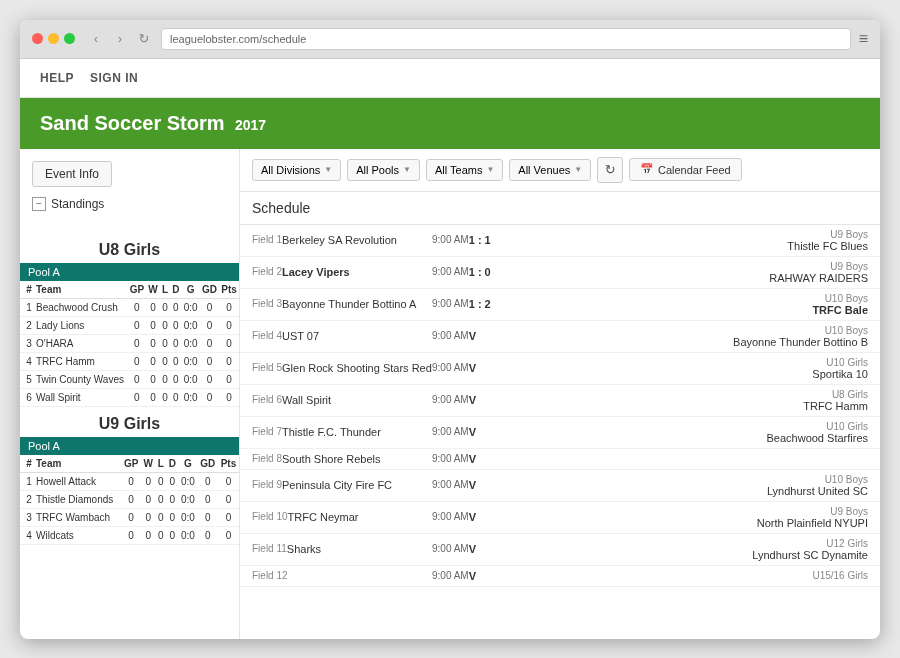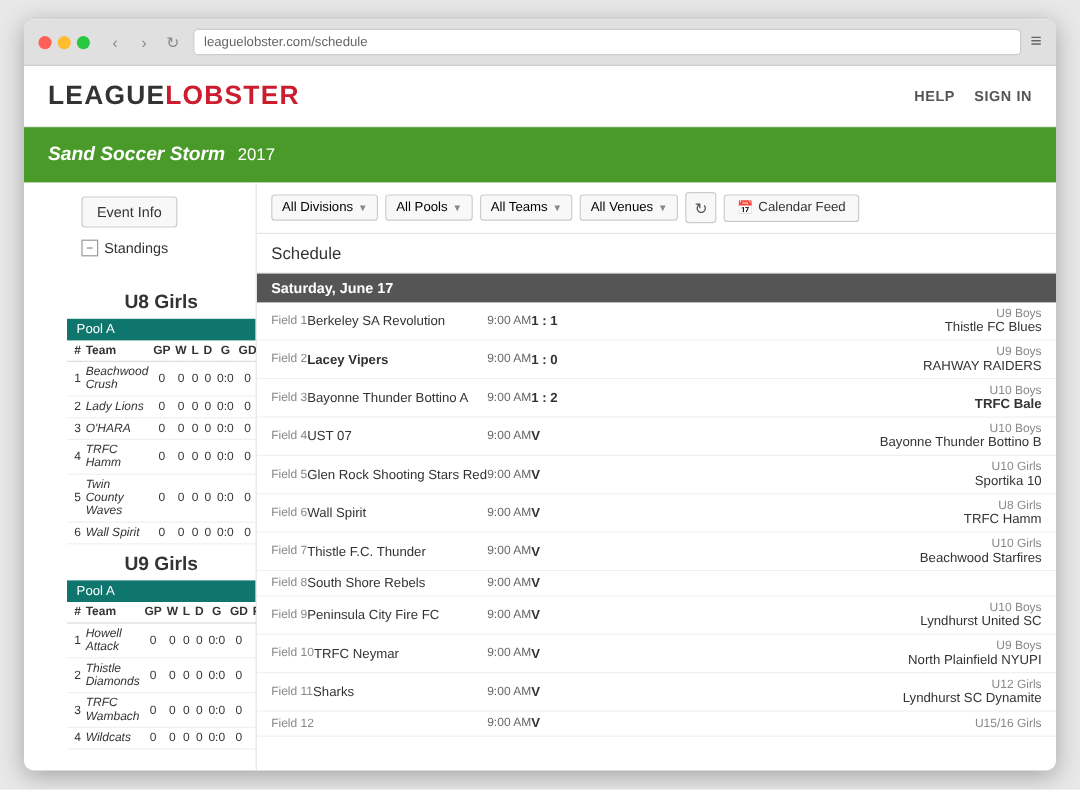--- a/index.html
+++ b/index.html
@@ -81,41 +81,39 @@
       text-decoration: none;
       font-weight: 600;
       letter-spacing: 0.5px;
     }
     .event-banner {
       background: #4a9a2a;
       padding: 14px 20px;
       color: #fff;
     }
     .event-title {
-      font-size: 16px;
+      font-size: 20px;
       font-weight: 700;
-      font-style: italic;
     }
     .event-year {
       font-size: 14px;
-      font-weight: 400;
+      font-weight: 700;
       margin-left: 6px;
     }
     .main-content {
       display: flex;
       height: 490px;
       overflow: hidden;
     }
     
     .sidebar {
-      width: 158px;
+      width: 220px;
       border-right: 1px solid #e5e5e5;
       overflow-y: auto;
       flex-shrink: 0;
-      margin-left: 36px;
     }
     .sidebar-top {
       padding: 12px;
     }
     .event-info-btn {
       border: 1px solid #ccc;
       background: #f8f8f8;
       padding: 5px 12px;
       font-size: 12px;
       border-radius: 3px;
@@ -162,21 +160,20 @@
       border-bottom: 1px solid #ddd;
     }
     .standings-table td {
       padding: 3px 2px;
       color: #333;
       border-bottom: 1px solid #f0f0f0;
       text-align: center;
     }
     .standings-table td:nth-child(2) {
       text-align: left;
-      font-style: italic;
     }
     .standings-table th:nth-child(2) {
       text-align: left;
     }
     .standings-table th:first-child,
     .standings-table td:first-child {
       width: 14px;
       padding-left: 6px;
     }
     
@@ -293,23 +290,20 @@
     <div class="browser-nav">
       <div class="nav-btn">‹</div>
       <div class="nav-btn">›</div>
       <div class="nav-btn">↻</div>
     </div>
     <input class="address-bar" type="text" readonly="" value="leaguelobster.com/schedule" style="">
     <div class="browser-menu">≡</div>
   </div>
 
   <div class="app-header">
-    <div class="logo">
-      <span class="logo-league">LEAGUE</span><span class="logo-lobster">LOBSTER</span>
-    </div>
     <div class="header-links">
       <a class="header-link">HELP</a>
       <a class="header-link">SIGN IN</a>
     </div>
   </div>
 
   <div class="event-banner">
     <span class="event-title">Sand Soccer Storm</span>
     <span class="event-year">2017</span>
   </div>
@@ -497,21 +491,20 @@
         </div>
         <div class="refresh-btn">↻</div>
         <div class="calendar-btn">
           <span>📅</span>
           <span>Calendar Feed</span>
         </div>
       </div>
 
       <div class="schedule-header">Schedule</div>
 
-      <div class="date-header">Saturday, June 17</div>
 
       <div id="games-container">
           <div class="game-row">
       <div class="game-cell-left">
         <span class="game-field">Field 1</span>
         <span class="game-home">Berkeley SA Revolution</span>
       </div>
       <div class="game-middle">
         <span class="game-time">9:00 AM</span>
         <span class="game-score">1 : 1</span>

